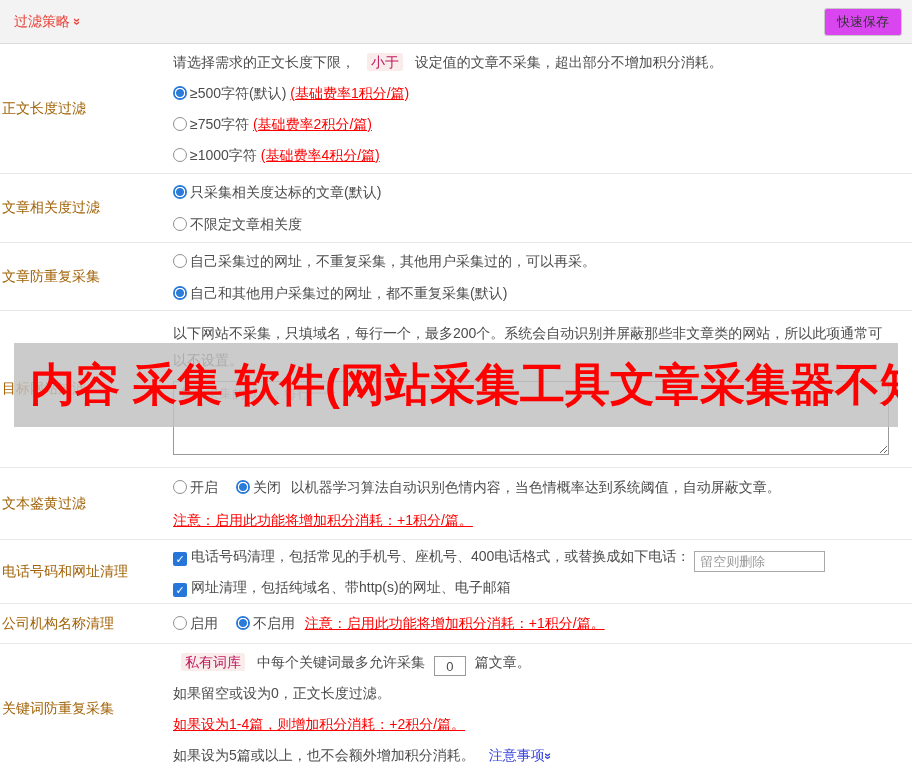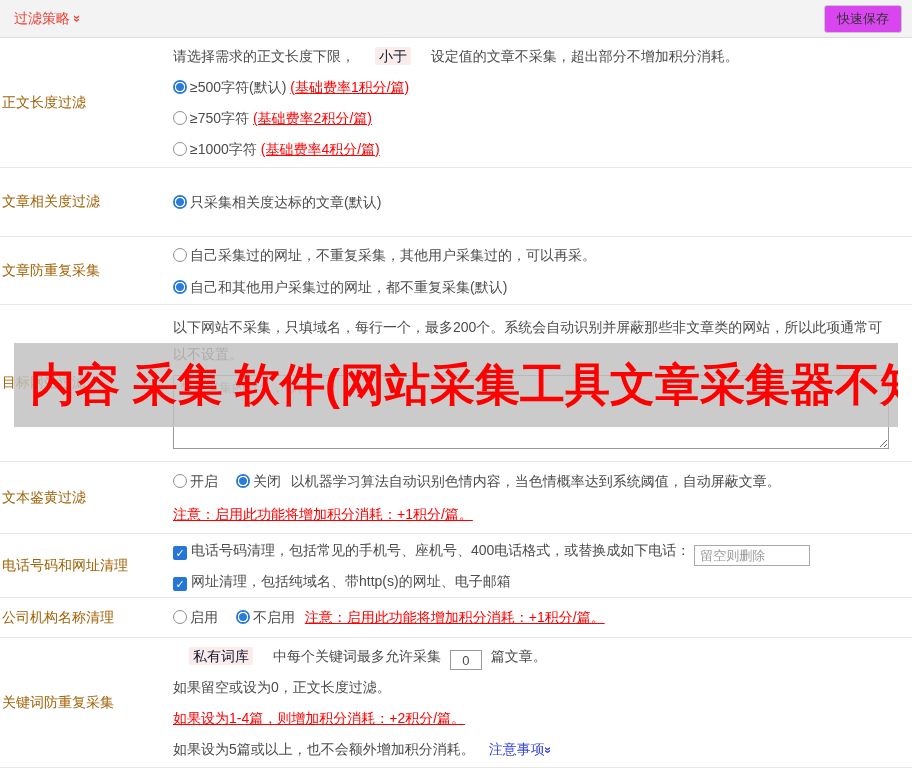--- a/index.html
+++ b/index.html
@@ -7,21 +7,21 @@
   .page {
     position: relative;
     width: 912px; height: 768px;
     background: #fff;
     font-family: "Liberation Sans", "DejaVu Sans", sans-serif;
     font-size: 14px; color: #4c4c4c;
     overflow: hidden;
   }
   
   .topbar {
-    height: 38px; background: #f3f3f3;
+    height: 44px; background: #f3f3f3;
     border-bottom: 1px solid #dcdcdc;
     display: flex; align-items: center;
     padding: 0 10px 0 14px;
   }
   .topbar-title {
     color: #e84138; font-size: 14px; cursor: pointer;
     display: flex; align-items: center; gap: 4px;
   }
   .chev {
     display: inline-block; transform: rotate(90deg);
@@ -75,27 +75,27 @@
     background: #2676d9; border-radius: 2px; margin-right: 4px;
     vertical-align: -2px; color: #fff; font-size: 11px; font-weight: bold;
     text-align: center; line-height: 14px; cursor: pointer;
   }
   .option { cursor: pointer; }
   .opt-gap { margin-right: 14px; }
   .rednote { color: #ff0000; }
   .rednote.ul { text-decoration: underline; }
   .note-gap { margin-left: 6px; }
   .badge {
-    background: #fbecec; color: #0f172a;
-    padding: 1px 4px; border-radius: 2px; margin: 0 16px;
+    background: #fbecec; color: #be185d;
+    padding: 1px 4px; border-radius: 2px; margin: 0 8px;
   }
   .badge.link { cursor: pointer; }
   .blue-link { color: #3a46dd; cursor: pointer; margin-left: 10px; }
   .text-input {
-    border: 1px solid #a9a9a9; height: 21px; width: 116px;
+    border: 1px solid #a9a9a9; height: 21px; width: 131px;
     font-size: 13px; padding: 1px 5px; color: #4c4c4c;
     font-family: inherit; vertical-align: -5px;
   }
   .text-input::placeholder { color: #9a9a9a; }
   .num-input {
     border: 1px solid #999; width: 32px; height: 20px;
     text-align: center; font-size: 13px; color: #4c4c4c;
     font-family: inherit; margin: 0 5px; vertical-align: -4px;
   }
   .domain-textarea {
@@ -154,20 +154,23 @@
       </div>
     </div>
   </div>
 
   <div class="row r2">
     <div class="row-label">文章相关度过滤</div>
     <div class="row-content">
       <div class="line option">
         <span class="radio checked"></span><span>只采集相关度达标的文章(默认)</span>
       </div>
+      <div class="line option">
+        <span class="radio"></span><span>不限定文章相关度</span>
+      </div>
     </div>
   </div>
 
   <div class="row r3">
     <div class="row-label">文章防重复采集</div>
     <div class="row-content">
       <div class="line option">
         <span class="radio"></span><span>自己采集过的网址，不重复采集，其他用户采集过的，可以再采。</span>
       </div>
       <div class="line option">

